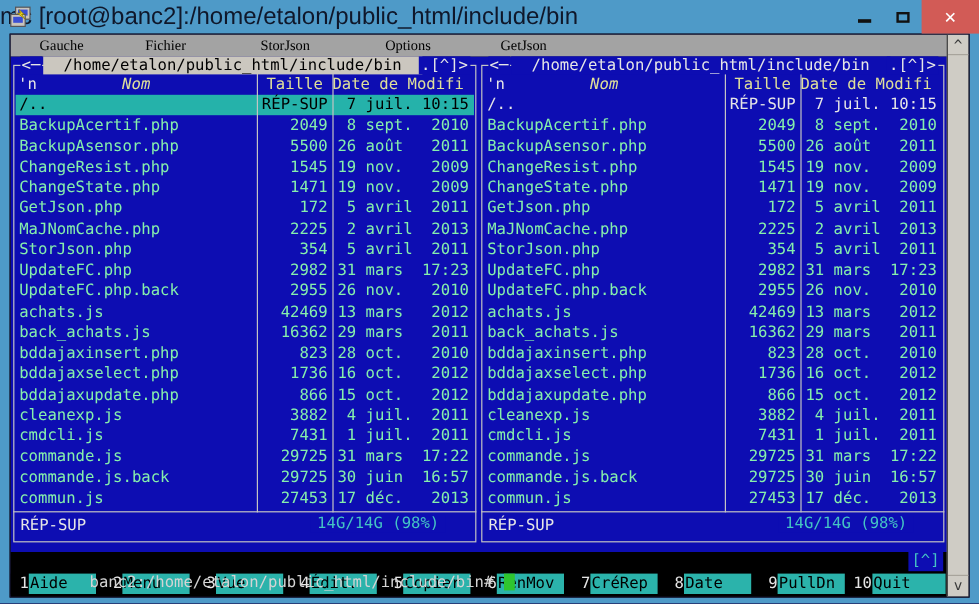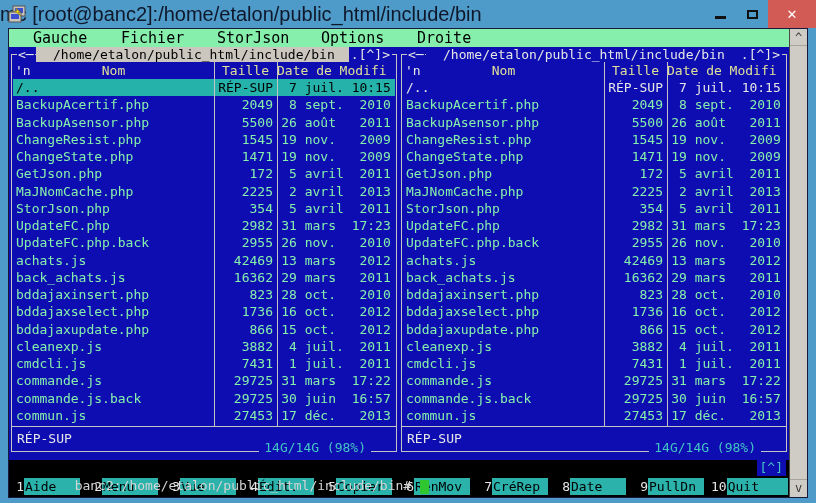--- a/index.html
+++ b/index.html
@@ -19,22 +19,22 @@
   .glyph-min { width:11px; height:3px; background:#111; margin-top:7px; }
   .glyph-max { width:11px; height:9px; border:2px solid #111; background:transparent; }
   .btn-close { width:48px; background:#D25B56; color:#fff; font-size:13px;
                font-family:"Liberation Sans", sans-serif; }
 
   
   .term-frame { position:absolute; top:28px; left:8px; right:8px; bottom:5px;
                 border:1px solid #19193d; display:flex; background:#000; }
   .term-main { flex:1; display:flex; flex-direction:column; min-width:0; }
 
-  .menubar { height:18px; flex:0 0 18px; background:#86efac; position:relative;
-             color:#000; font-size:15px; line-height:18px; }
+  .menubar { height:18px; flex:0 0 18px; background:#a3a3a3; position:relative;
+             color:#000; font-size:12px; line-height:18px;font-family:Liberation Serif, serif; }
   .menu-item { position:absolute; top:0; }
 
   .panels { flex:1 1 auto; display:flex; background:#0D0DB2; min-height:0; }
   .panel { flex:1; position:relative; font-size:13px; color:#E6E6E6; min-width:0; }
 
   .frame { position:absolute; top:7px; left:2px; right:2px; bottom:8px;
            border:1px solid #C4C4C4; }
   .top-arrow { position:absolute; top:0; left:8px; height:15px; line-height:15px;
                background:#0D0DB2; padding:0 1px; z-index:2; color:#E6E6E6; }
   .ppath { position:absolute; top:0; left:27px; height:15px; line-height:15px;
@@ -42,29 +42,29 @@
   .panel.active .ppath { background:#CBC7BF; color:#000; }
   .panel:not(.active) .ppath { background:#0D0DB2; color:#E6E6E6; }
   .top-right { position:absolute; top:0; right:7px; height:15px; line-height:15px;
                background:#0D0DB2; padding:0 2px; z-index:2; color:#E6E6E6; }
 
   .vl { position:absolute; top:8px; bottom:33px; width:1px; background:#C4C4C4; z-index:1; }
   .vl1 { left:205px; } .vl2 { left:268px; }
   .mini-sep { position:absolute; left:2px; right:2px; bottom:33px; border-top:1px solid #C4C4C4; }
   .mini-status { position:absolute; left:8px; bottom:13px; height:16px; line-height:16px;
                  color:#E6E6E6; }
-  .freespace { position:absolute; right:28px; bottom:5px; height:14px; line-height:14px;
+  .freespace { position:absolute; right:28px; bottom:16px; height:14px; line-height:14px;
                background:#0D0DB2; padding:0 5px; color:#45C4C4; z-index:2; }
 
   .panel-content { position:absolute; top:15px; left:4px; right:4px; bottom:36px;
                    display:flex; flex-direction:column; }
   .cols-header { flex:0 0 17px; height:17px; line-height:17px; display:flex;
                  position:relative; color:#E0E09A; }
   .sortind { position:absolute; left:2px; color:#E6E6E6; }
-  .ch-name { width:201px; text-align:center; }
+  .ch-name { width:201px; text-align:center;font-style:italic; }
   .ch-size { width:63px; text-align:center; }
   .ch-date { flex:1; text-align:left; }
 
   .list { flex:1 1 auto; display:flex; flex-direction:column; min-height:0; }
   .row { flex:1; display:flex; align-items:center; color:#86efac; min-height:0; }
   .row.dir { color:#E6E6E6; }
   .row.selected { background:#25B2AA; color:#000 !important; }
   .cell-name { width:201px; padding-left:3px; white-space:pre; overflow:hidden; }
   .cell-size { width:63px; text-align:right; padding-right:4px; }
   .cell-date { flex:1; text-align:center; white-space:pre; overflow:hidden; }
@@ -121,21 +121,21 @@
   </div>
 
   <div class="term-frame">
     <div class="term-main">
 
       <div class="menubar" id="menubar">
           <span class="menu-item" style="left: 24px;">Gauche</span>
           <span class="menu-item" style="left: 112px;">Fichier</span>
           <span class="menu-item" style="left: 208px;">StorJson</span>
           <span class="menu-item" style="left: 312px;">Options</span>
-          <span class="menu-item" style="left: 408px;">Droite</span>
+          <span class="menu-item" style="left: 408px;">GetJson</span>
         </div>
 
       <div class="panels">
 
         <div class="panel active">
           <div class="frame"></div>
           <span class="top-arrow">&lt;─</span>
           <span class="ppath">/home/etalon/public_html/include/bin</span>
           <span class="top-right">.[^]&gt;</span>
           <div class="vl vl1"></div>

